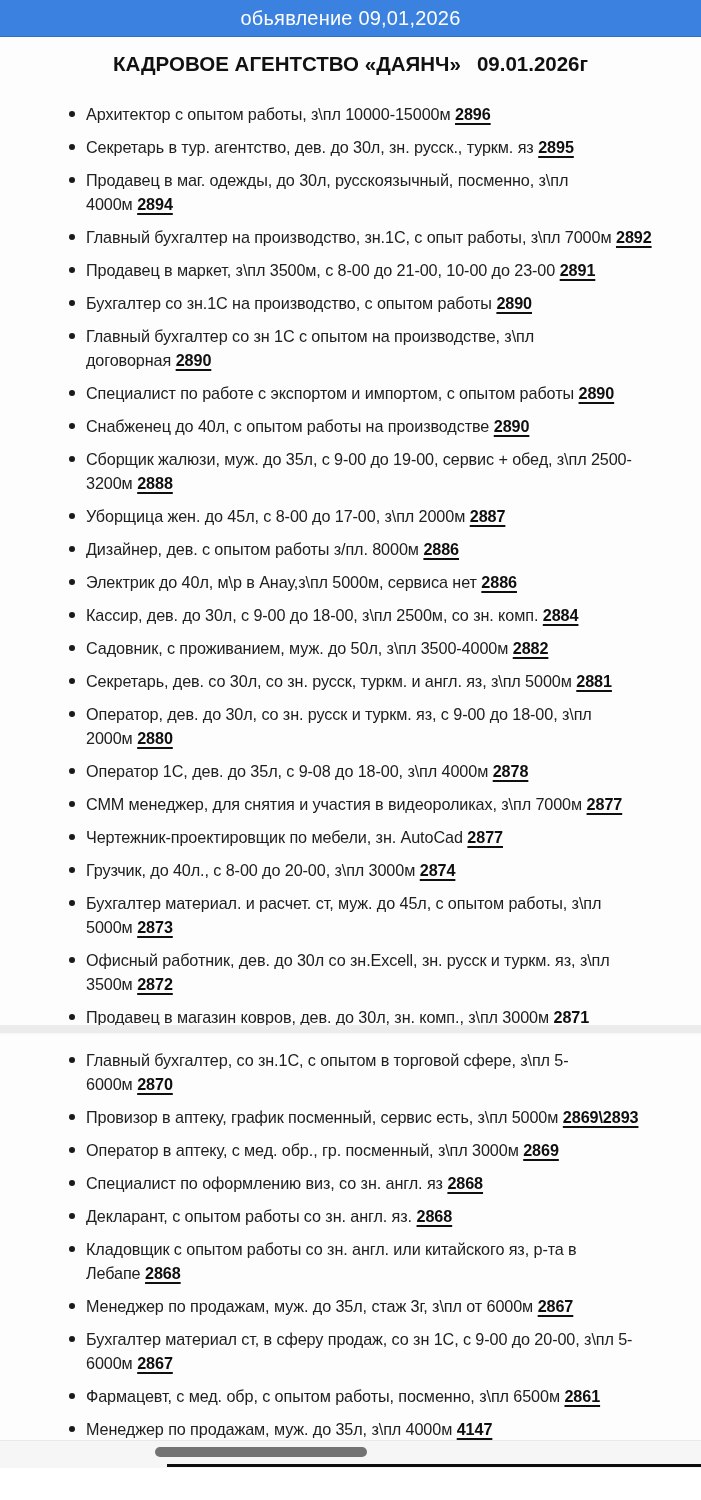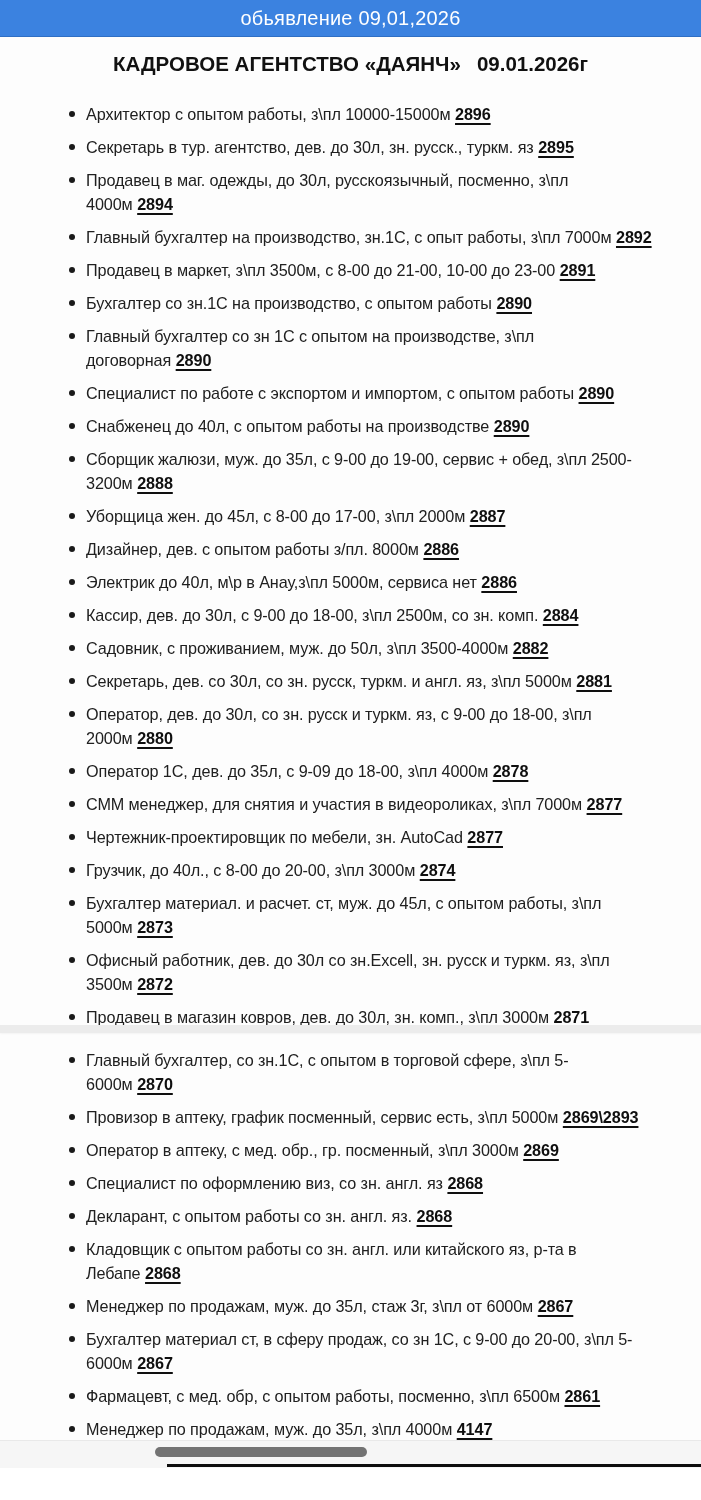--- a/index.html
+++ b/index.html
@@ -195,21 +195,21 @@
       <li>
     <span class="bullet"></span>
     <span>Секретарь, дев. со 30л, со зн. русск, туркм. и англ. яз, з\пл 5000м</span><span class="job-ref">2881</span>
   </li>
       <li>
     <span class="bullet"></span>
     <span>Оператор, дев. до 30л, со зн. русск и туркм. яз, с 9-00 до 18-00, з\пл 2000м</span><span class="job-ref">2880</span>
   </li>
       <li>
     <span class="bullet"></span>
-    <span>Оператор 1С, дев. до 35л, с 9-09 до 18-00, з\пл 4000м</span><span class="job-ref">2878</span>
+    <span>Оператор 1С, дев. до 35л, с 9-08 до 18-00, з\пл 4000м</span><span class="job-ref">2878</span>
   </li>
       <li>
     <span class="bullet"></span>
     <span>СММ менеджер, для снятия и участия в видеороликах, з\пл 7000м</span><span class="job-ref">2877</span>
   </li>
       <li>
     <span class="bullet"></span>
     <span>Чертежник-проектировщик по мебели, зн. AutoCad</span><span class="job-ref">2877</span>
   </li>
       <li>

